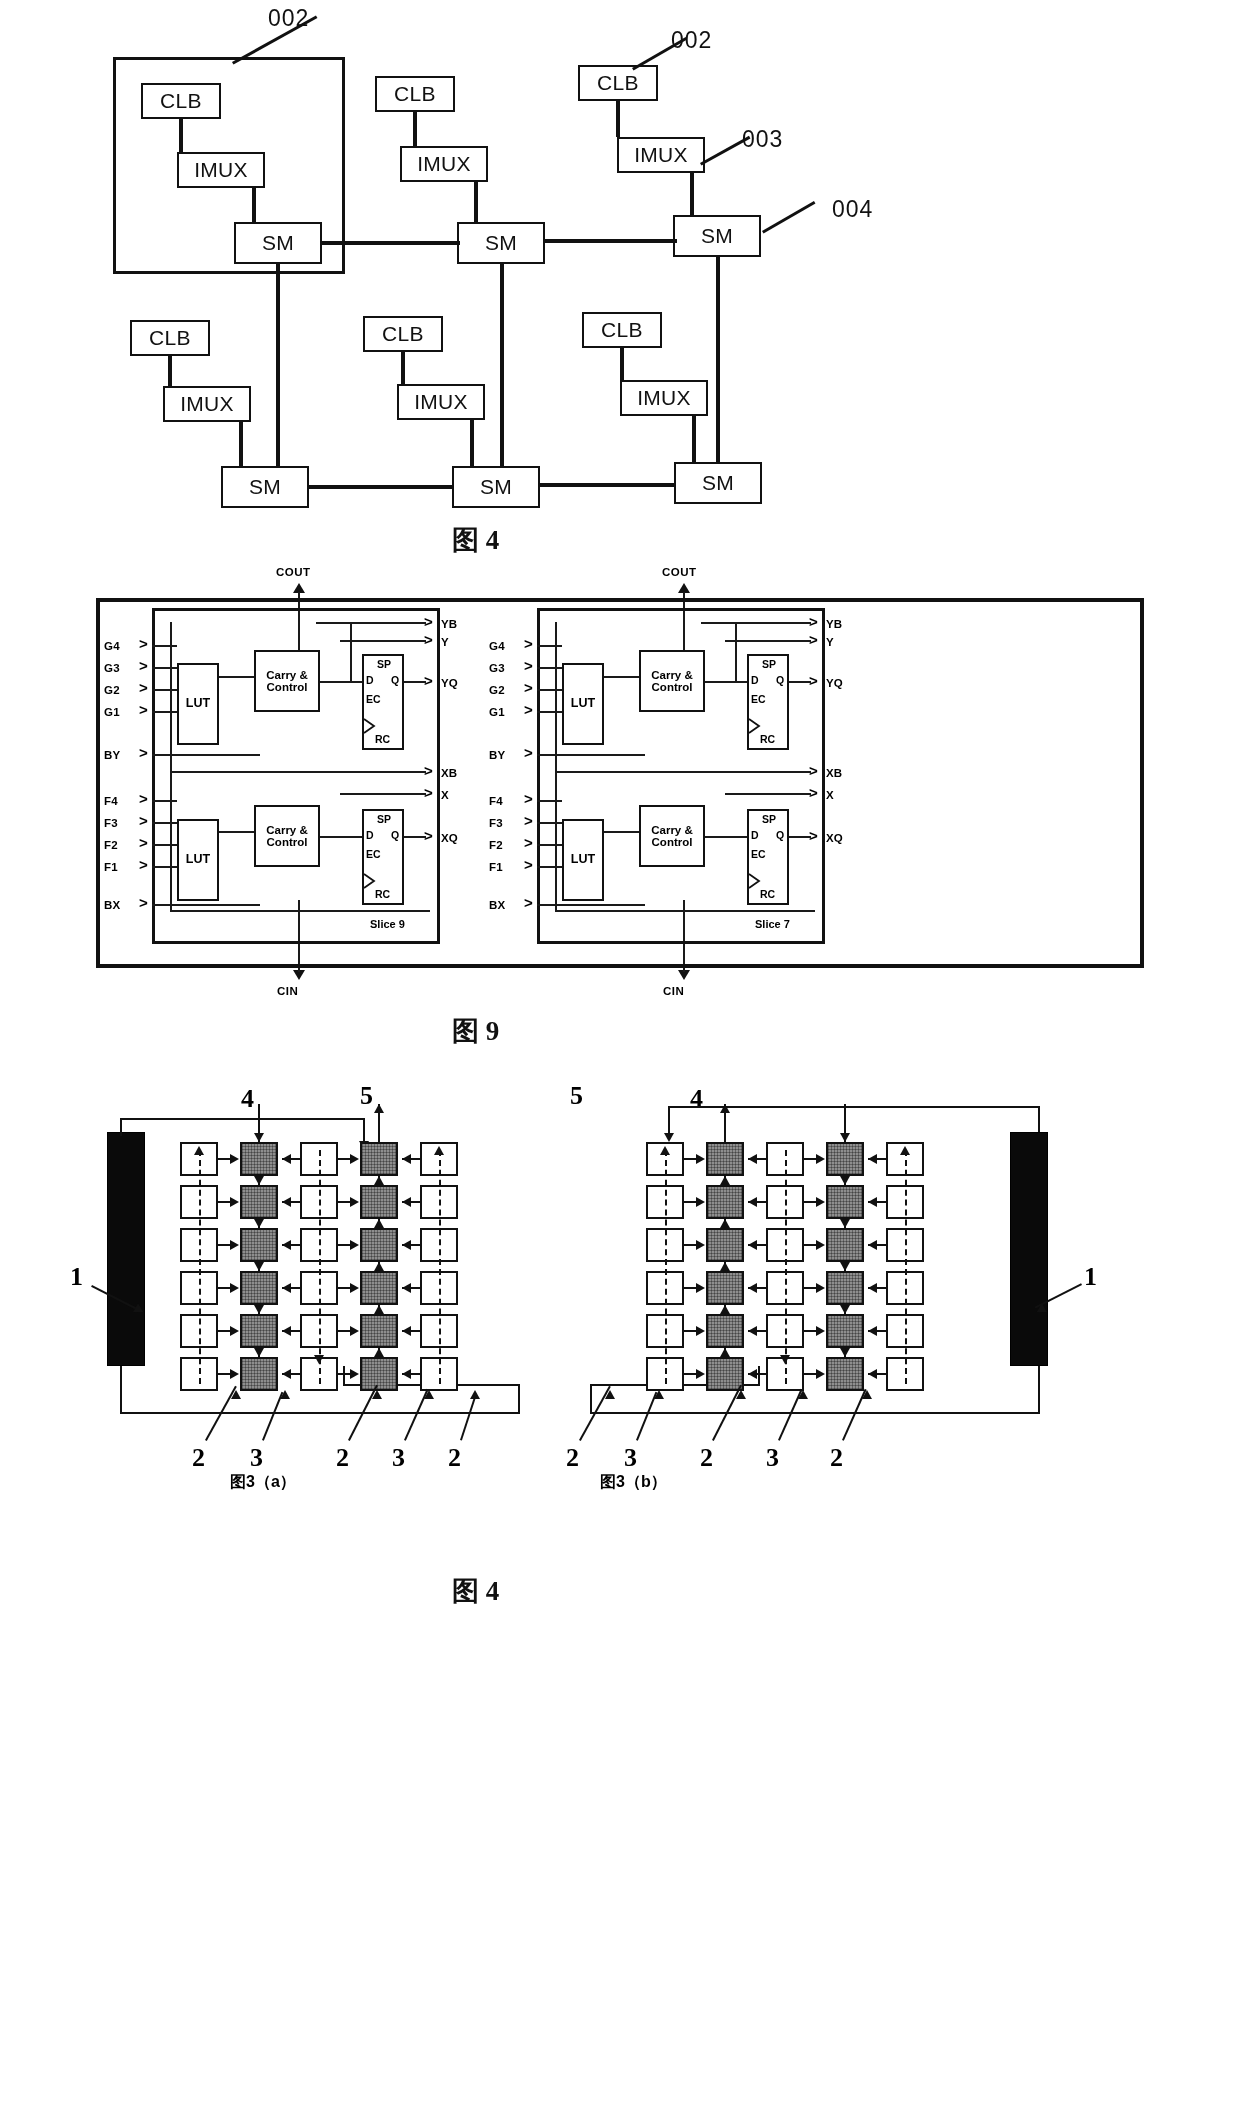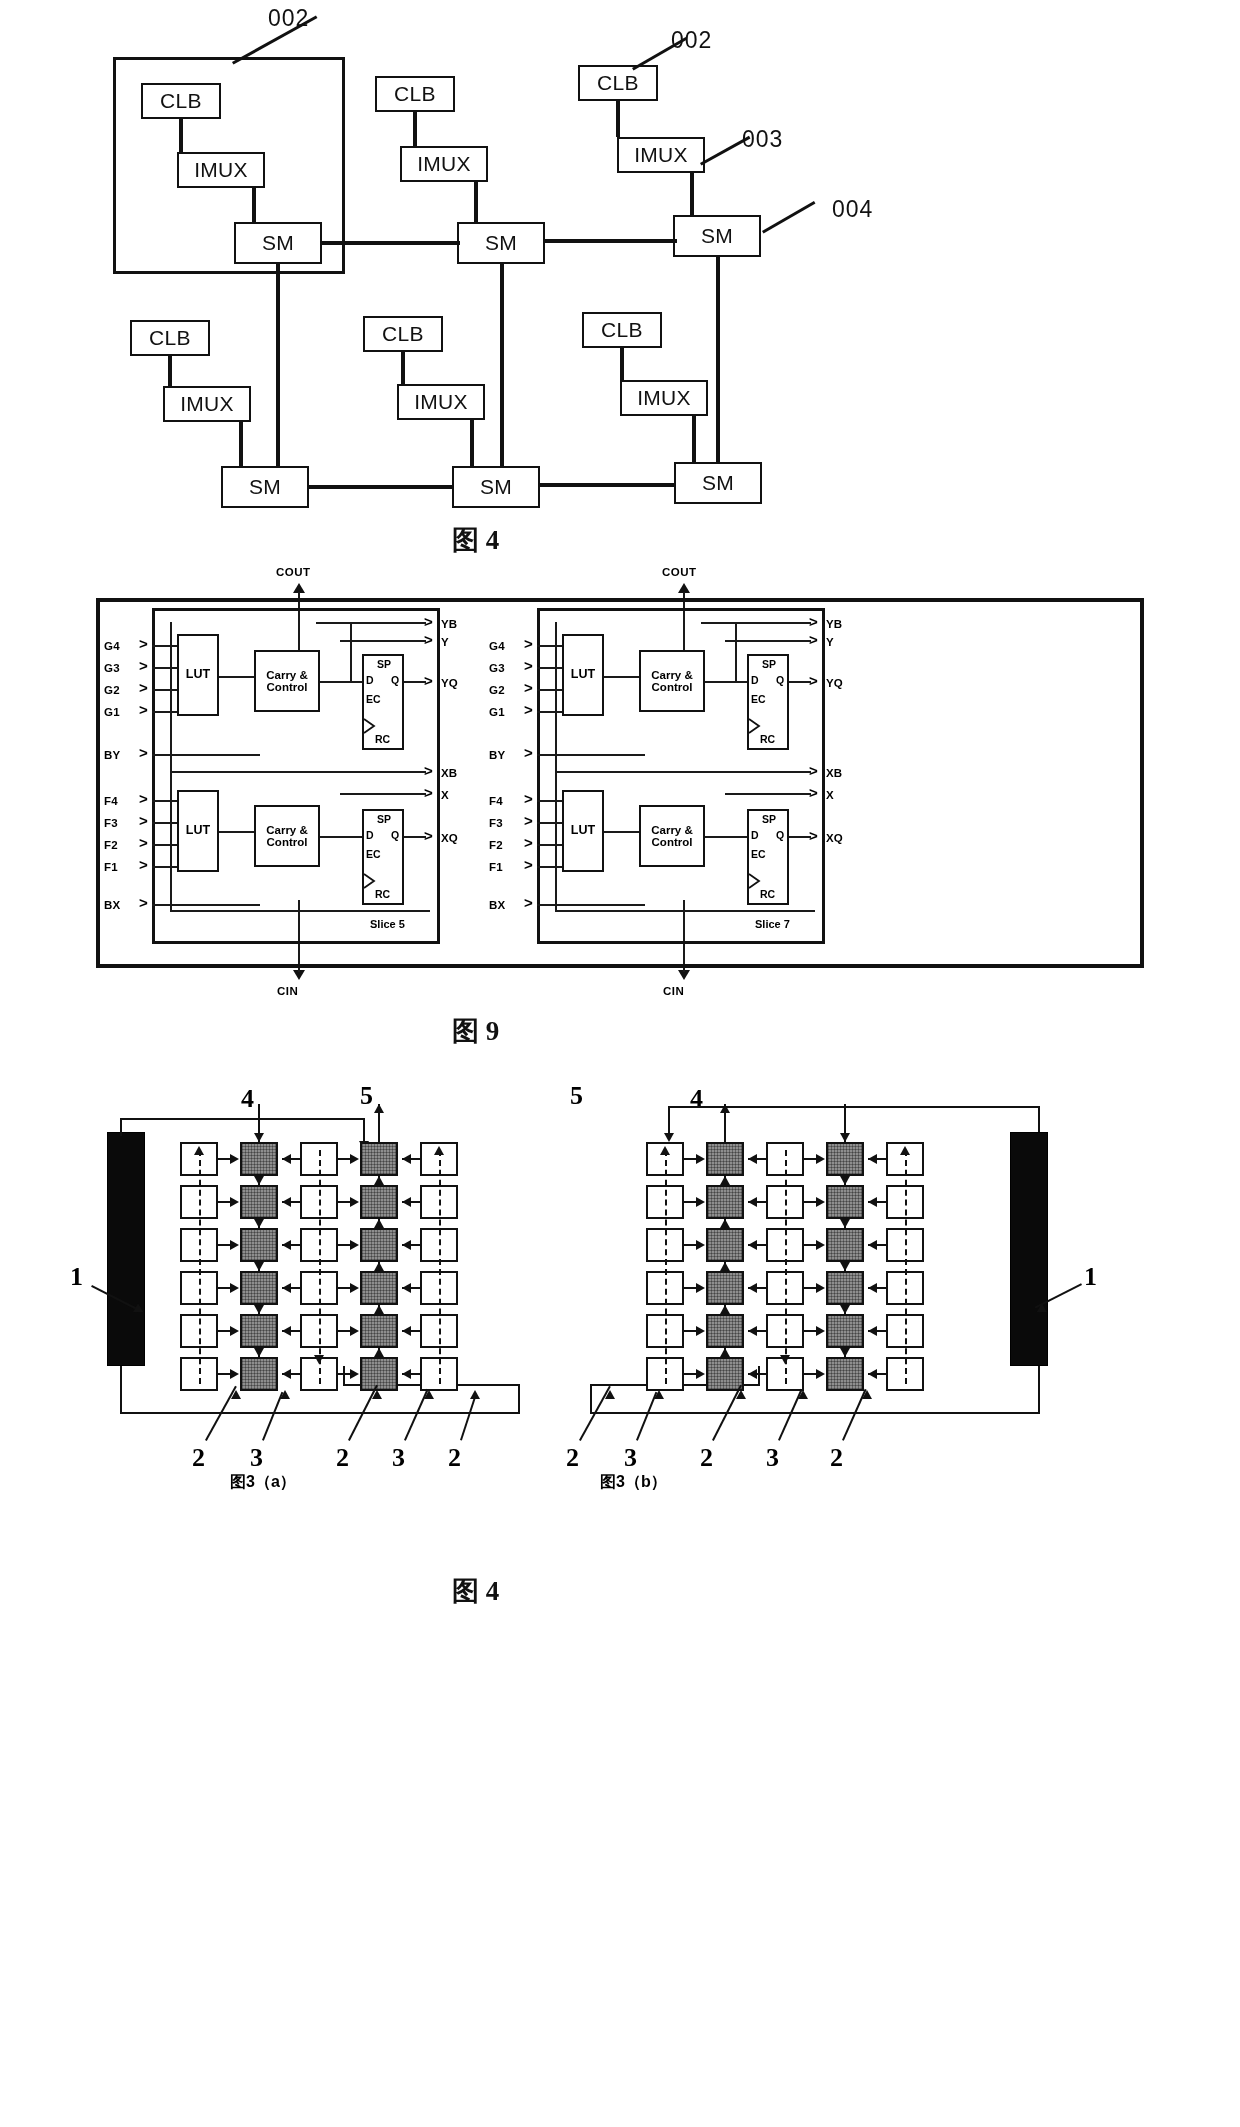--- a/index.html
+++ b/index.html
@@ -57,21 +57,21 @@
   
   #fig2 .frame-outer { position:absolute; border:4px solid #111; }
   #fig2 .frame-slice { position:absolute; border:3px solid #111; }
   #fig2 .b { position:absolute; border:2.2px solid #111; background:#fff;
              display:flex; align-items:center; justify-content:center;
              text-align:center; line-height:1.05; }
   #fig2 .pinlbl { position:absolute; font-size:11.5px; font-weight:700; letter-spacing:.2px; }
   #fig2 .outlbl { position:absolute; font-size:11.5px; font-weight:700; letter-spacing:.2px; }
   #fig2 .slicelbl { position:absolute; font-size:11px; font-weight:700; font-style:normal; }
   #fig2 .signal { position:absolute; font-size:11.5px; font-weight:700; letter-spacing:.5px; }
-  #fig2 .lut { font-size:12.5px; font-weight:700; }
+  #fig2 .lut { font-size:12.5px; font-weight:700;margin-top:29px; }
   #fig2 .cc  { font-size:11.5px; font-weight:700; }
   #fig2 .ff  { border:2.2px solid #111; }
   #fig2 .fftext { position:absolute; font-size:10.5px; font-weight:700; }
   .arrowhead-up {
     position:absolute; width:0; height:0;
     border-left:6px solid transparent; border-right:6px solid transparent;
     border-bottom:10px solid #111;
   }
   .arrowhead-down {
     position:absolute; width:0; height:0;
@@ -189,21 +189,21 @@
     <div class="arrowhead-up" style="left:678px; top:583px;"></div>
     <div class="wire-thin wt-v" style="left:683px; top:592px; height:70px;"></div>
 
     <div class="signal" style="left:663px; top:985px;">CIN</div>
     <div class="arrowhead-down" style="left:678px; top:970px;"></div>
     <div class="wire-thin wt-v" style="left:683px; top:900px; height:72px;"></div>
 
     <div class="frame-outer" style="left:96px; top:598px; width:1048px; height:370px;"></div>
 
     <div class="frame-slice" style="left:152px; top:608px; width:288px; height:336px;"></div>
-    <div class="slicelbl" style="left:370px; top:918px;">Slice 5</div>
+    <div class="slicelbl" style="left:370px; top:918px;">Slice 9</div>
 
     <div class="pinlbl" style="left:104px; top:640px;">G4</div>
     <div class="chev" style="left:139px; top:636px;">&gt;</div>
     <div class="wire-thin wt-h" style="left:152px; top:645px; width:25px;"></div>
 
     <div class="pinlbl" style="left:104px; top:662px;">G3</div>
     <div class="chev" style="left:139px; top:658px;">&gt;</div>
     <div class="wire-thin wt-h" style="left:152px; top:667px; width:25px;"></div>
 
     <div class="pinlbl" style="left:104px; top:684px;">G2</div>

